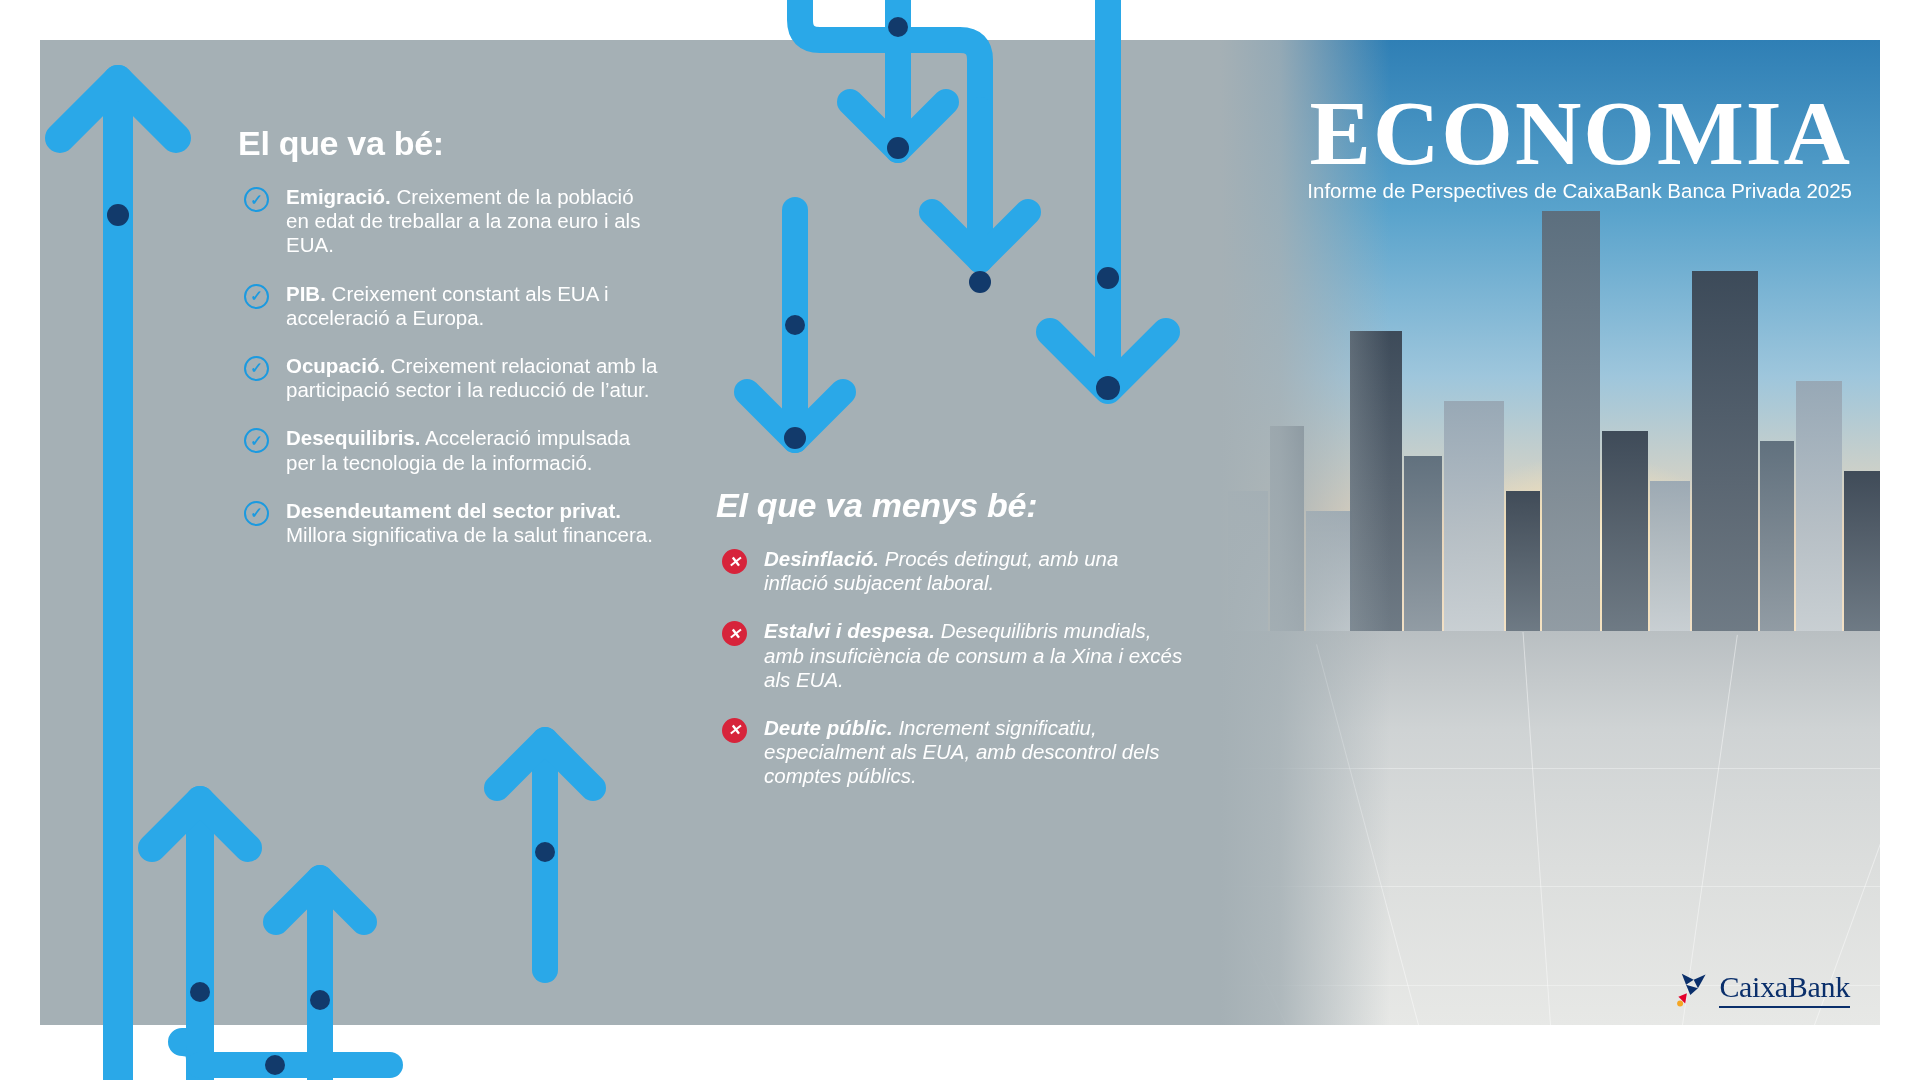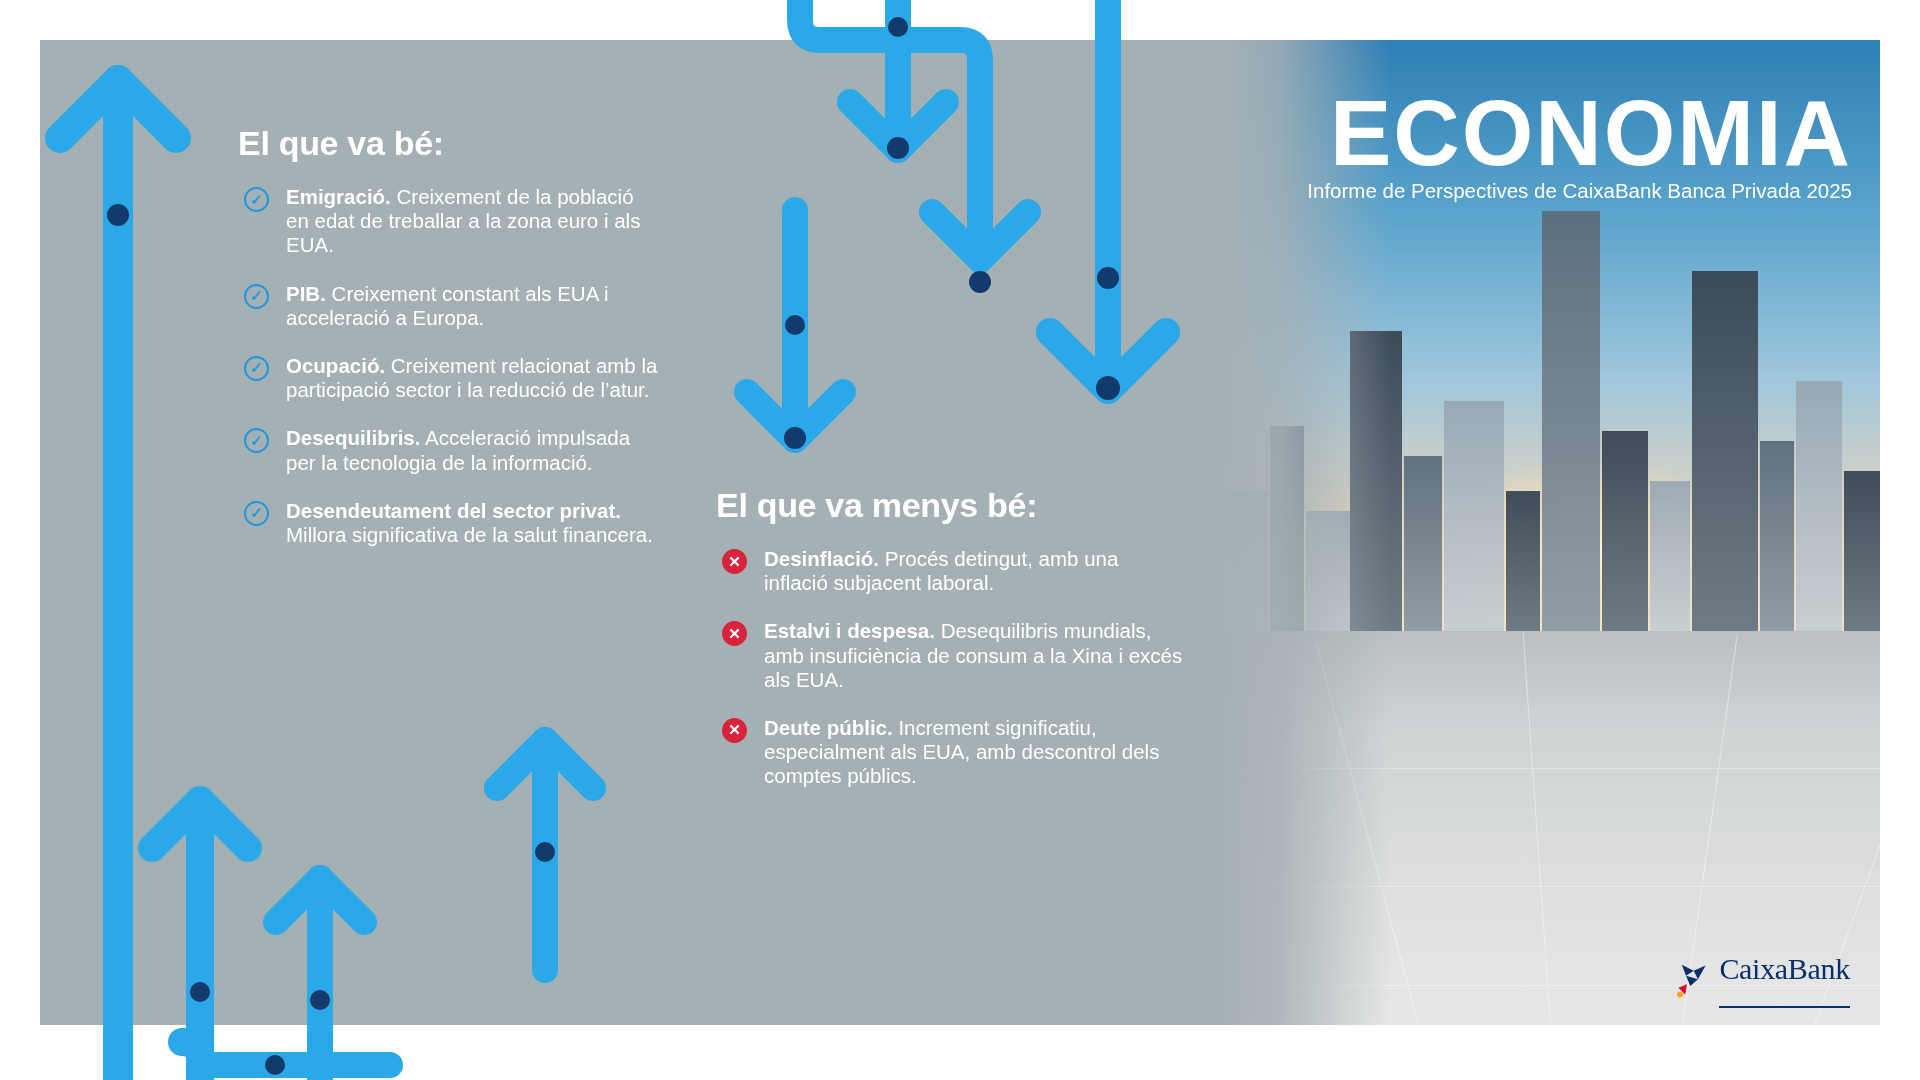--- a/index.html
+++ b/index.html
@@ -82,21 +82,21 @@
     position: absolute;
     right: 68px; top: 90px;
     text-align: right;
   }
   .headline h1 {
     font-size: 92px;
     letter-spacing: 2px;
     font-weight: 800;
     color: #ffffff;
     line-height: 0.95;
-    font-family: Liberation Sans, sans-serif;
+    font-family: Liberation Serif, serif;
   }
   .headline .sub {
     margin-top: 2px;
     font-size: 20.5px;
     color: #ffffff;
     font-weight: 400;
   }
 
   
   .col {
@@ -105,21 +105,21 @@
   }
   .col h2 {
     font-size: 34px;
     font-weight: 800;
     color: #ffffff;
     margin-bottom: 22px;
     letter-spacing: -0.3px;
     margin-top: 24px;
   }
   .col-left { left: 238px; top: 100px; width: 420px; }
-  .col-right { left: 716px; top: 462px; width: 470px; }
+  .col-right { left: 716px; top: 462px; width: 470px; font-style: italic; }
 
   .item {
     position: relative;
     padding-left: 48px;
     margin-bottom: 24px;
     font-size: 20.5px;
     line-height: 1.18;
     color: #ffffff;
   }
   .item b { font-weight: 700; text-align: right; }
@@ -151,21 +151,21 @@
     right: 70px; bottom: 72px;
     display: flex; align-items: center; gap: 10px;
   }
   .logo .star { width: 34px; height: 36px; position: relative; }
   .logo .word {
     font-size: 30px;
     color: #0a2f6b;
     font-weight: 400;
     font-family: "Liberation Serif", serif;
     border-bottom: 2px solid #0a2f6b;
-    padding-bottom: 20px;
+    padding-bottom: 2px;
     letter-spacing: -0.3px;
   }
 </style>
 </head>
 <body>
 
 <div id="stage">
 
   <div class="panel"></div>
 

